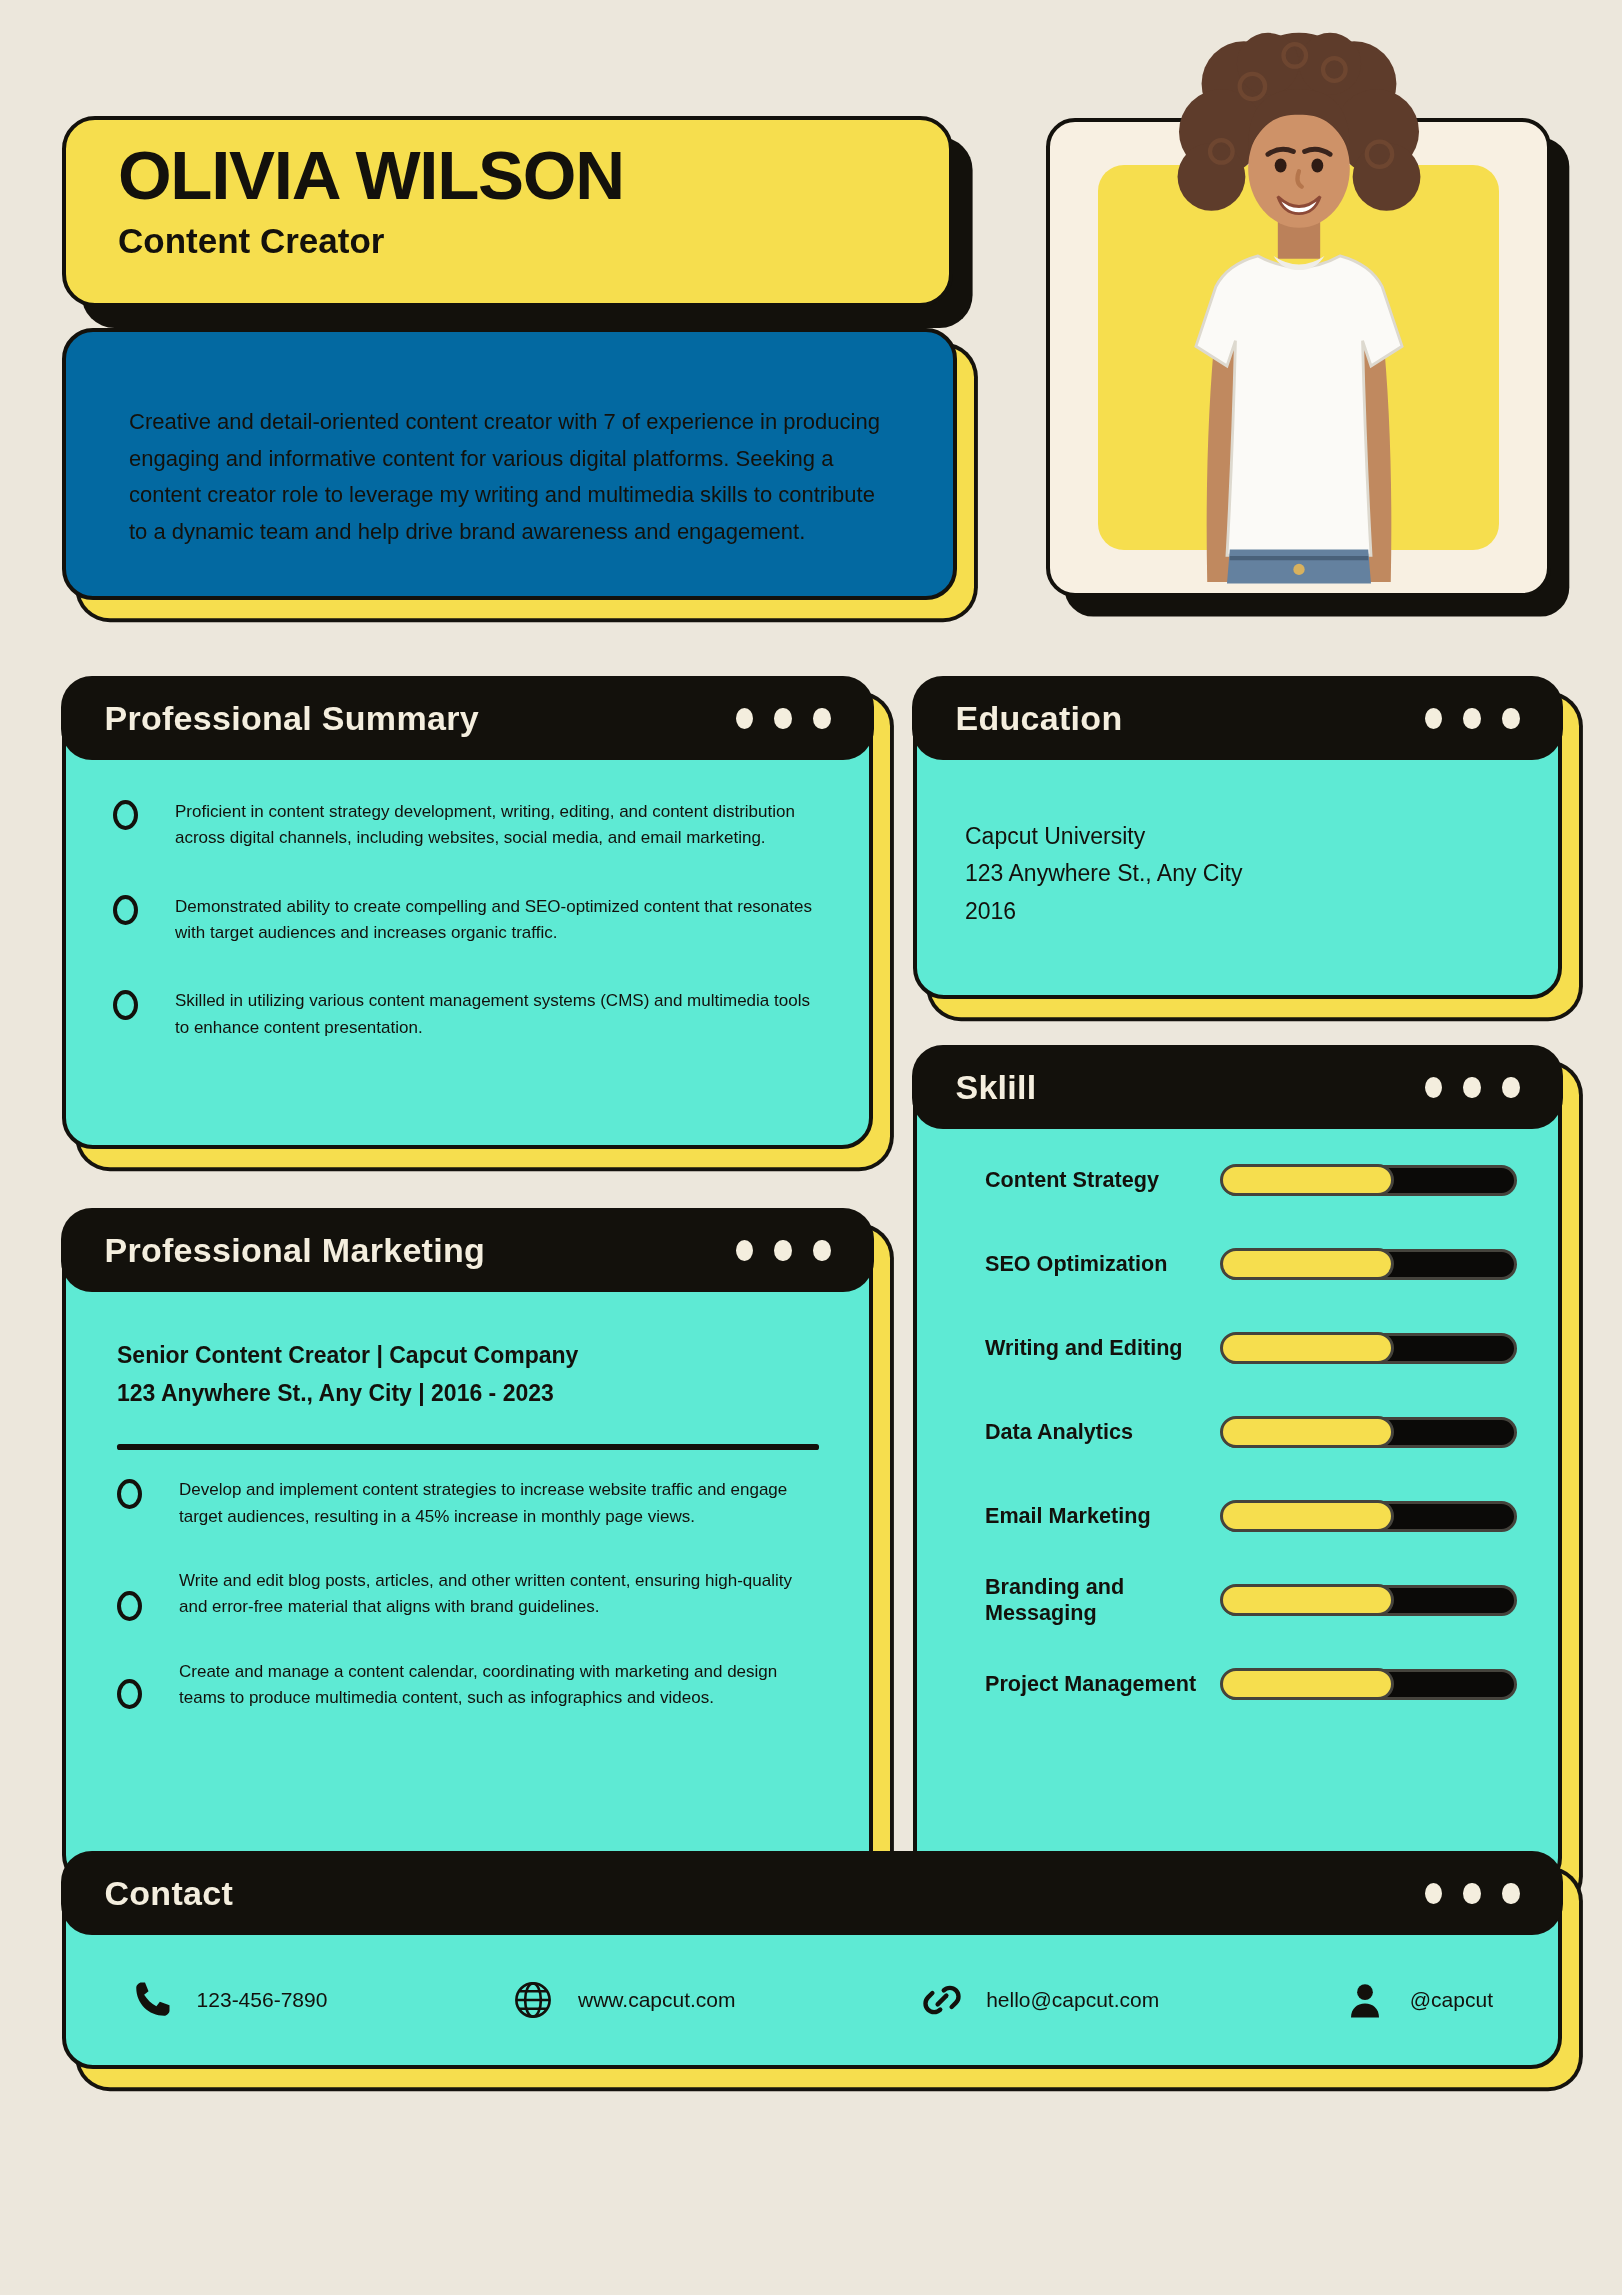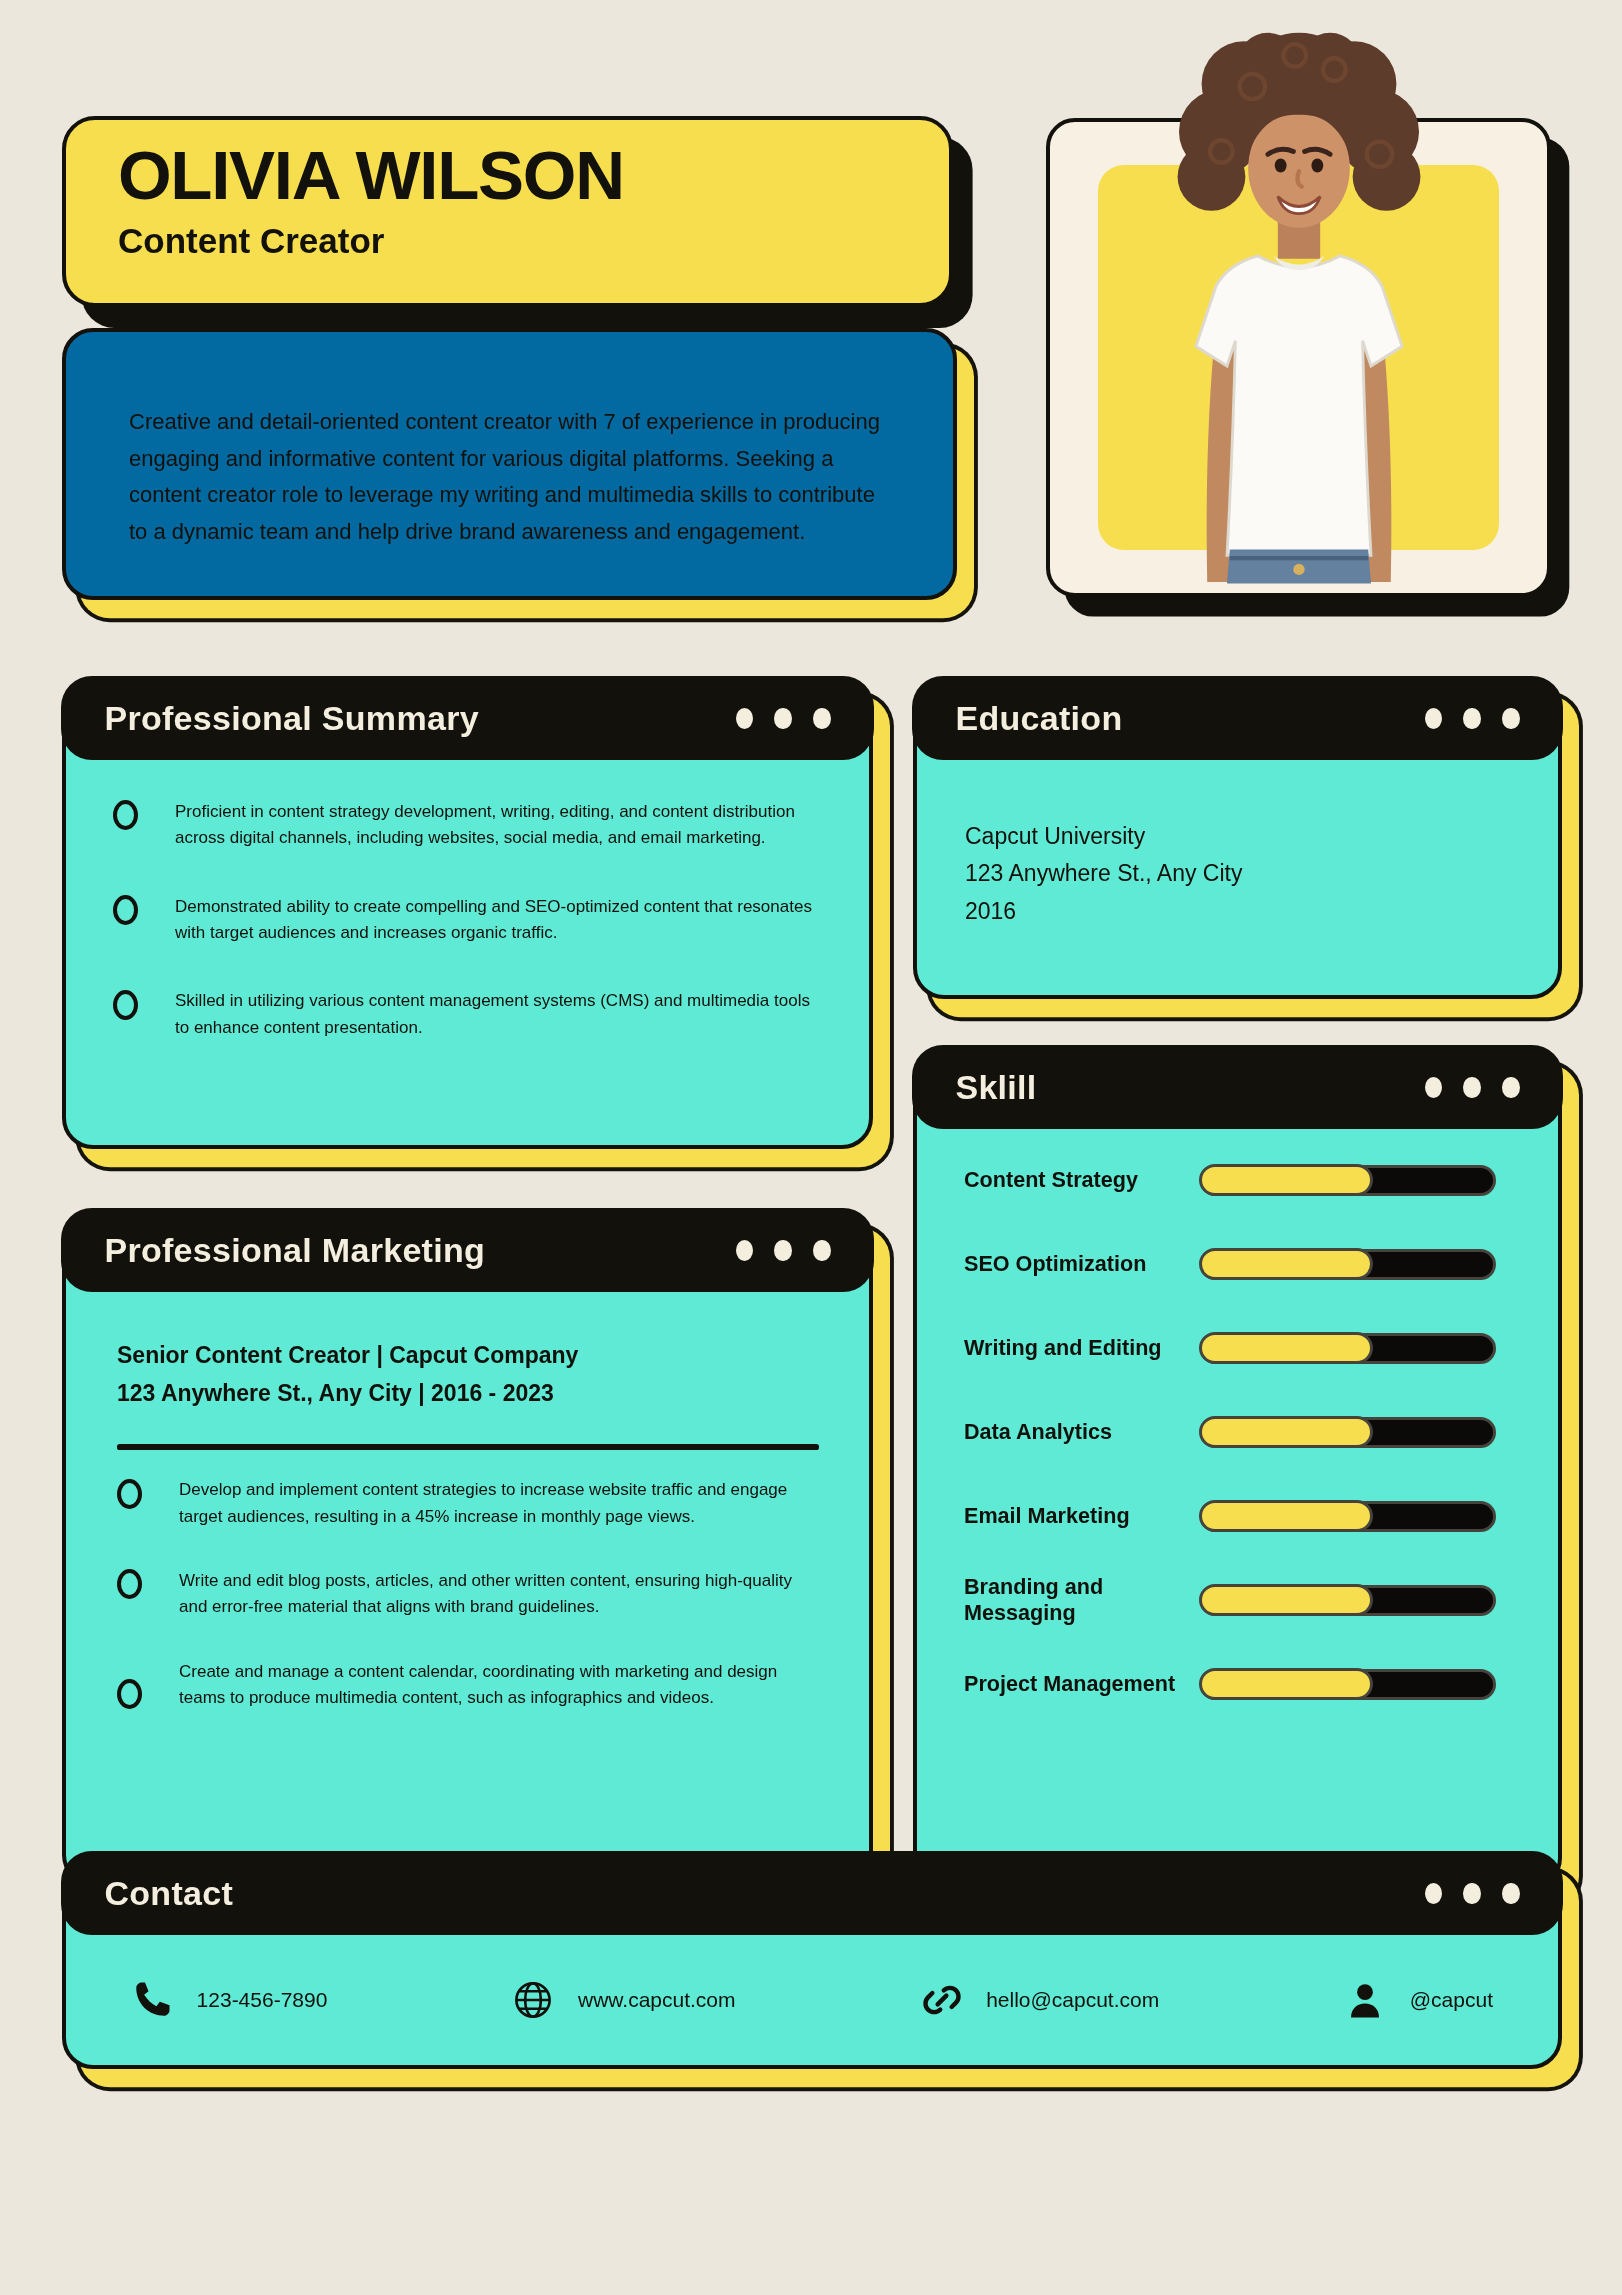--- a/index.html
+++ b/index.html
@@ -62,31 +62,31 @@
   .win-skills{left:913px;top:1046px;width:649px;height:843px;}
   .win-experience{left:62px;top:1209px;width:811px;height:677px;}
   .win-contact{left:62px;top:1852px;width:1500px;height:217px;}
 
   
   .blist{padding:39px 44px 0 47px;}
   .bullet{display:flex;gap:37px;margin-bottom:42px;align-items:flex-start;}
   .bullet .ring{flex:none;width:25px;height:30px;border:4.6px solid #13110C;border-radius:50%;
     background:transparent;margin-top:1.3px;box-sizing:border-box;}
   .bullet p{margin:0;font-size:17px;line-height:1.55;}
-  .bullet.b-mid{align-items:flex-start;}
+  .bullet.b-mid{align-items:flex-end;}
   .bullet.b-end{align-items:flex-end;}
   .bullet.b-end .ring{margin-bottom:2.6px;}
 
   
   .edu-body{padding:58px 44px 0 48px;}
   .edu-body p{margin:0;font-size:23px;line-height:1.63;}
 
   
   .skills-body{padding:34px 41px 0 47px;}
-  .skill-row{display:flex;align-items:center;height:34px;margin-bottom:50px;}
+  .skill-row{display:flex;align-items:center;height:34px;margin-bottom:50px;justify-content:flex-end;}
   .skill-label{width:236px;font-size:21.6px;font-weight:bold;flex:none;}
   .skill-bar{position:relative;width:296px;height:31px;box-sizing:border-box;flex:none;
     background:#0B0A08;border:3.9px solid #45433C;border-radius:17px;}
   .skill-fill{position:absolute;left:-3.9px;top:-3.9px;bottom:-3.9px;
     background:#F6DE4E;border:3.9px solid #45433C;border-radius:17px;}
 
   
   .exp-body{padding:46px 50px 0 51px;}
   .exp-role{margin:0;font-size:23px;font-weight:bold;line-height:1.5;}
   .exp-meta{margin:3.9px 0 0 0;font-size:23px;font-weight:bold;line-height:1.5;}

